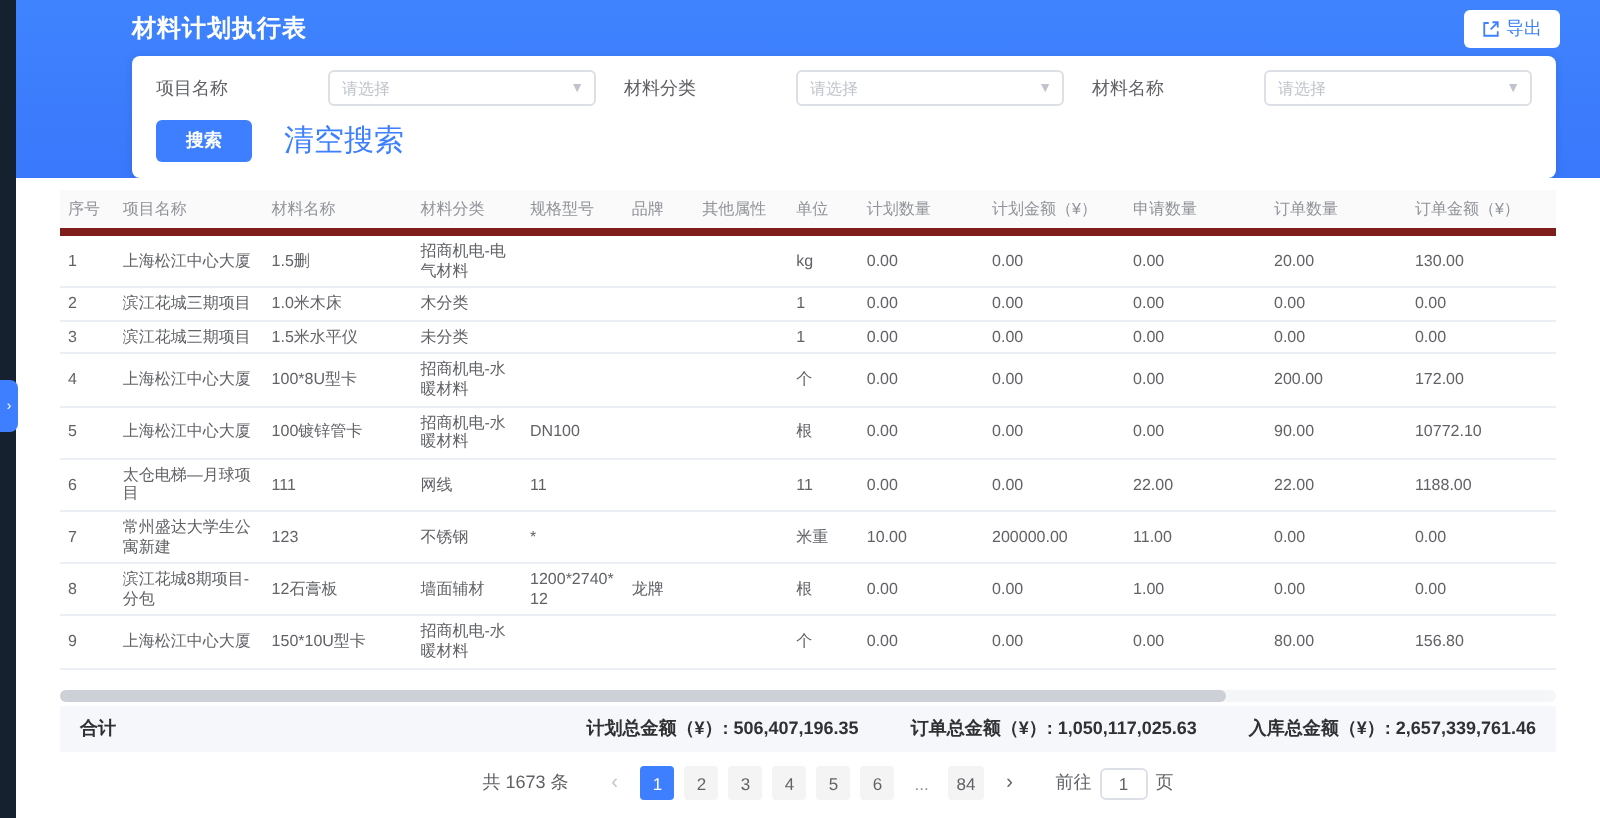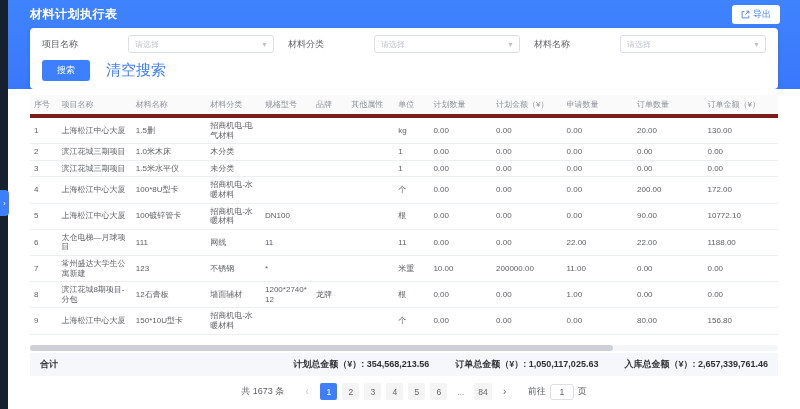--- a/index.html
+++ b/index.html
@@ -8,39 +8,39 @@
   .page { position:relative; width:800px; height:409px; display:flex; }
 
   
   .left-strip { flex:none; width:8px; height:100%; background:#16212f; position:relative; z-index:5; }
   .handle { position:absolute; left:0; top:190px; width:9px; height:26px; background:#3d7fff;
     border-radius:0 4px 4px 0; color:#fff; font-size:7px; display:flex; align-items:center; justify-content:center; cursor:pointer; }
 
   .main { flex:1; min-width:0; display:flex; flex-direction:column; }
 
   
-  .band { background:linear-gradient(180deg,#3f83fe,#3a78fb); padding-bottom:0; }
+  .band { background:linear-gradient(180deg,#3f83fe,#3a78fb); padding-bottom:0;padding-left:36px; }
   .topbar { height:28px; display:flex; align-items:center; justify-content:space-between; padding:0 20px 0 22px; }
   .title { color:#fff; font-size:12px; font-weight:bold; letter-spacing:.5px; }
   .export-btn { display:flex; align-items:center; gap:3px; background:#fff; color:#3d7fff; border:none;
     border-radius:3px; font-size:9px; padding:3px 9px; cursor:pointer; }
 
   
   .filter-card { background:#fff; border-radius:4px; margin:0 22px; padding:7px 12px 8px;
     box-shadow:0 1px 4px rgba(20,40,90,.15); }
   .filter-row { display:flex; align-items:center; gap:14px; }
   .filter-group { display:flex; align-items:center; gap:6px; flex:1; min-width:0; }
   .filter-label { font-size:9px; color:#606266; white-space:nowrap; }
   .filter-select { position:relative; flex:1; height:18px; border:1px solid #dcdfe6; border-radius:3px;
     background:#fff; display:flex; align-items:center; padding:0 16px 0 6px;margin-left:44px; }
   .filter-select input { border:none; outline:none; width:100%; font-size:8px; color:#606266; background:transparent; }
   .filter-select input::placeholder { color:#c0c4cc; }
   .chevron { position:absolute; right:5px; color:#c0c4cc; font-size:7px; line-height:1; }
   .action-row { margin-top:7px; display:flex; align-items:center; gap:16px; }
-  .search-btn { background:#3d7fff; color:#fff; border:none; border-radius:3px; font-size:9px; padding:4px 15px; cursor:pointer; }
+  .search-btn { background:#3d7fff; color:#fff; border:none; border-radius:3px; font-size:9px; padding:4px 15px; cursor:pointer;font-weight:bold; }
   .clear-btn { background:none; border:none; color:#3d7fff; font-size:15px; cursor:pointer; }
 
   
   .table-wrap { flex:1; min-height:0; background:#fff; padding:6px 22px 0; display:flex; flex-direction:column; overflow:hidden; }
   table { width:100%; border-collapse:collapse; table-layout:fixed; }
   thead th { background:#fafafa; color:#909399; font-weight:normal; font-size:8px; text-align:left;
     padding:4px 4px; white-space:nowrap; overflow:hidden; border-bottom:4px solid #7f1d1d; }
   tbody td { font-size:8px; color:#606266; padding:3px 4px; border-bottom:1px solid #ebeef5;
     line-height:1.2; word-break:break-all; vertical-align:middle; }
   th:nth-child(1){width:3.5%} th:nth-child(2){width:9.5%} th:nth-child(3){width:9.5%}
@@ -290,21 +290,21 @@
 
       <div style="flex:1"></div>
 
       <div class="hscroll">
         <div class="hthumb"></div>
       </div>
 
       <div class="summary">
         <span class="sum-total-label">合计</span>
         <span class="summary-items">
-            <span><span class="sum-label">计划总金额（¥）: </span><span class="sum-value">354,568,213.56</span></span>
+            <span><span class="sum-label">计划总金额（¥）: </span><span class="sum-value">506,407,196.35</span></span>
             <span><span class="sum-label">订单总金额（¥）: </span><span class="sum-value">1,050,117,025.63</span></span>
             <span><span class="sum-label">入库总金额（¥）: </span><span class="sum-value">2,657,339,761.46</span></span>
           </span>
       </div>
 
       <div class="pagination">
         <span class="total-text">共 1673 条</span>
         <button class="arrow-btn">‹</button>
         <span style="display:inline-flex;gap:5px;">
             <button class="page-btn active">1</button>

